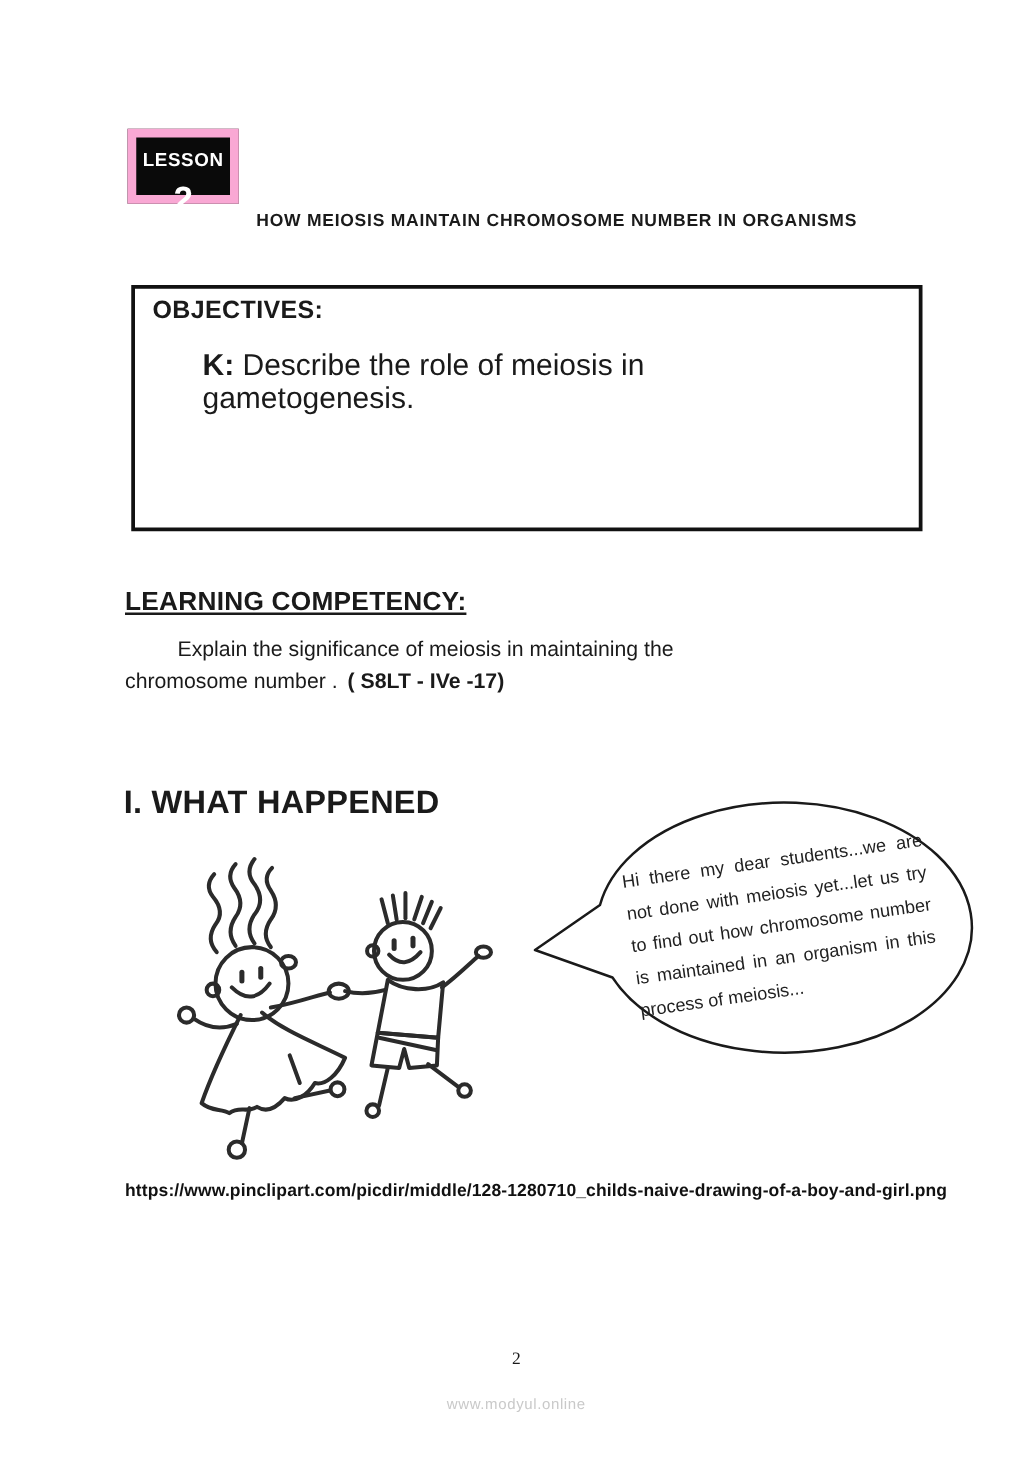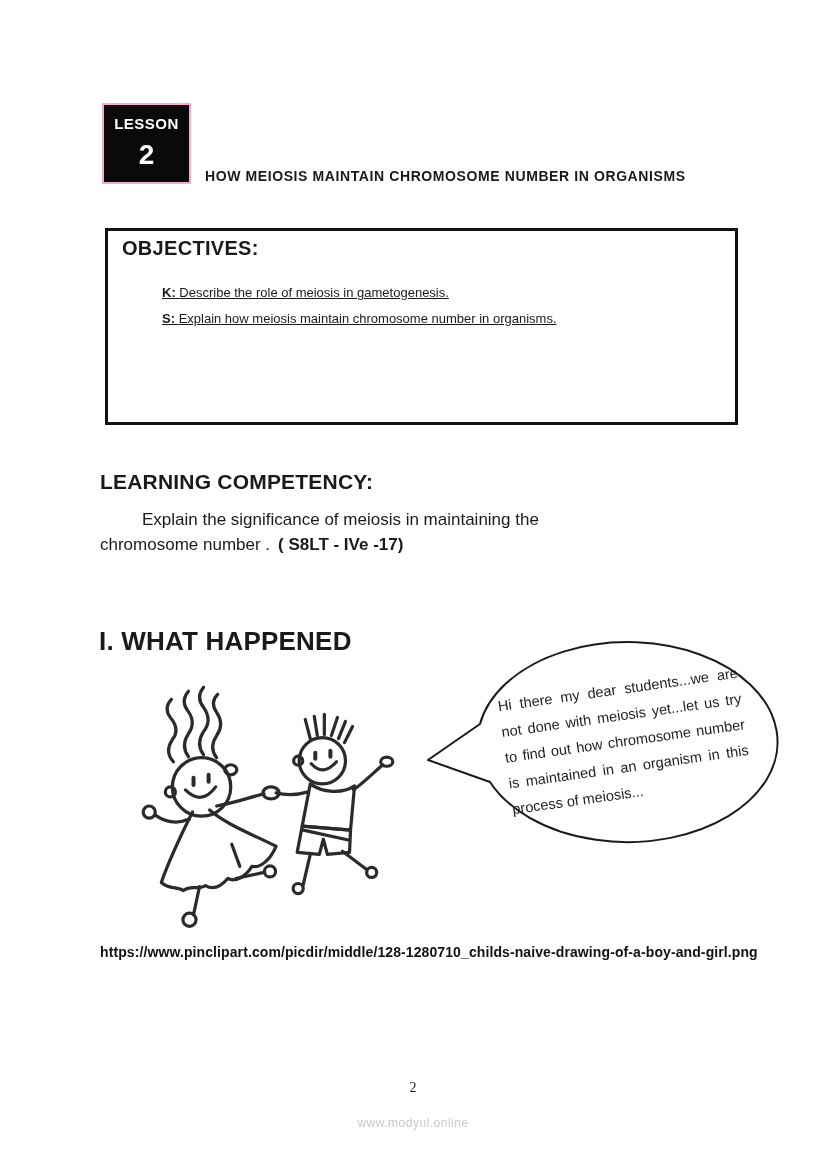--- a/index.html
+++ b/index.html
@@ -12,23 +12,23 @@
     background: #ffffff;
     font-family: "Liberation Sans", sans-serif;
     color: #1a1a1a;
     overflow: hidden;
   }
 
   
   .badge {
     position: absolute;
     left: 102px; top: 103px;
-    width: 89px; height: 81px;
+    width: 89px; height: 60px;
     background: #0a0a0a;
-    border: 2px solid #f9a8d4;
+    border: 7px solid #f9a8d4;
     color: #ffffff;
     text-align: center;
   }
   .badge-label {
     display: block;
     margin-top: 10px;
     font-size: 15px;
     font-weight: bold;
     letter-spacing: 0.5px;
   }
@@ -61,34 +61,34 @@
   }
   .objectives-heading {
     margin: 0;
     font-size: 20px;
     font-weight: bold;
     letter-spacing: 0.3px;
   }
   .obj-list {
     margin: 20px 0 5px 40px;
     width: 466px;
-    font-size: 13px;
+    font-size: 24px;
     line-height: 26px;
+  }
+  .obj-item { margin: 0; }
+
+  
+  .lc-heading {
+    position: absolute;
+    left: 100px; top: 470px;
+    margin: 0;
+    font-size: 21px;
+    font-weight: bold;
+    letter-spacing: 0.2px;
     text-decoration: underline;
-  }
-  .obj-item { margin: 0; }
-
-  
-  .lc-heading {
-    position: absolute;
-    left: 100px; top: 470px;
-    margin: 0;
-    font-size: 21px;
-    font-weight: bold;
-    letter-spacing: 0.2px;
   }
   .lc-para {
     position: absolute;
     left: 100px; top: 507px;
     width: 522px;
     margin: 0;
     font-size: 17px;
     line-height: 25px;
     text-indent: 42px;
   }
@@ -169,21 +169,20 @@
     <span class="badge-label">LESSON</span>
     <span class="badge-number">2</span>
   </div>
 
   <h1 class="doc-title">HOW MEIOSIS MAINTAIN CHROMOSOME NUMBER IN ORGANISMS</h1>
 
   <div class="objectives">
     <h2 class="objectives-heading">OBJECTIVES:</h2>
     <div class="obj-list">
       <p class="obj-item"><b>K:</b> <span>Describe the role of meiosis in gametogenesis.</span></p>
-      <p class="obj-item"><b>S:</b> <span>Explain how meiosis maintain chromosome number in organisms.</span></p>
     </div>
   </div>
 
   <h2 class="lc-heading">LEARNING COMPETENCY:</h2>
   <p class="lc-para"><span>Explain the significance of meiosis in maintaining the chromosome number .</span><b class="lc-code">( S8LT - IVe -17)</b></p>
 
   <h2 class="section-heading">I. WHAT HAPPENED</h2>
 
   <svg class="drawing" viewBox="0 0 310 300" xmlns="http://www.w3.org/2000/svg">
     <g fill="none" stroke="#2b2b2b" stroke-width="3.2" stroke-linecap="round" stroke-linejoin="round">

